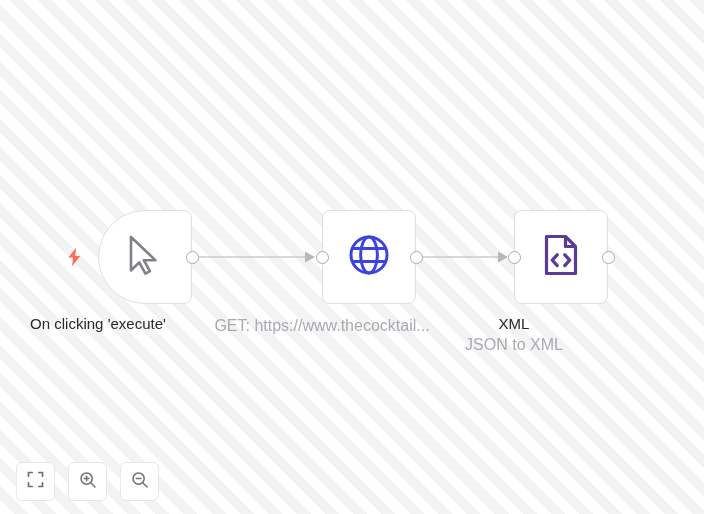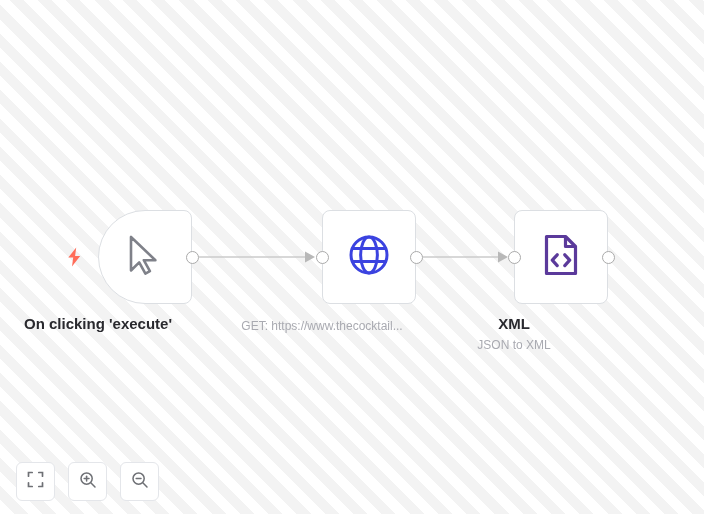--- a/index.html
+++ b/index.html
@@ -84,24 +84,24 @@
     top: 104px;
     left: 50%;
     transform: translateX(-50%);
     text-align: center;
     white-space: nowrap;
   }
   .node-title {
     font-size: 15px;
     color: #29292e;
     line-height: 19px;
-    font-weight: 700;
+    font-weight: 400;
   }
   .node-subtitle {
-    font-size: 12px;
+    font-size: 16px;
     color: #a9aab1;
     line-height: 16px;
     margin-top: 4px;
   }
 
   
   .trigger-bolt {
     position: absolute;
     left: -32px;
     top: 47px;

